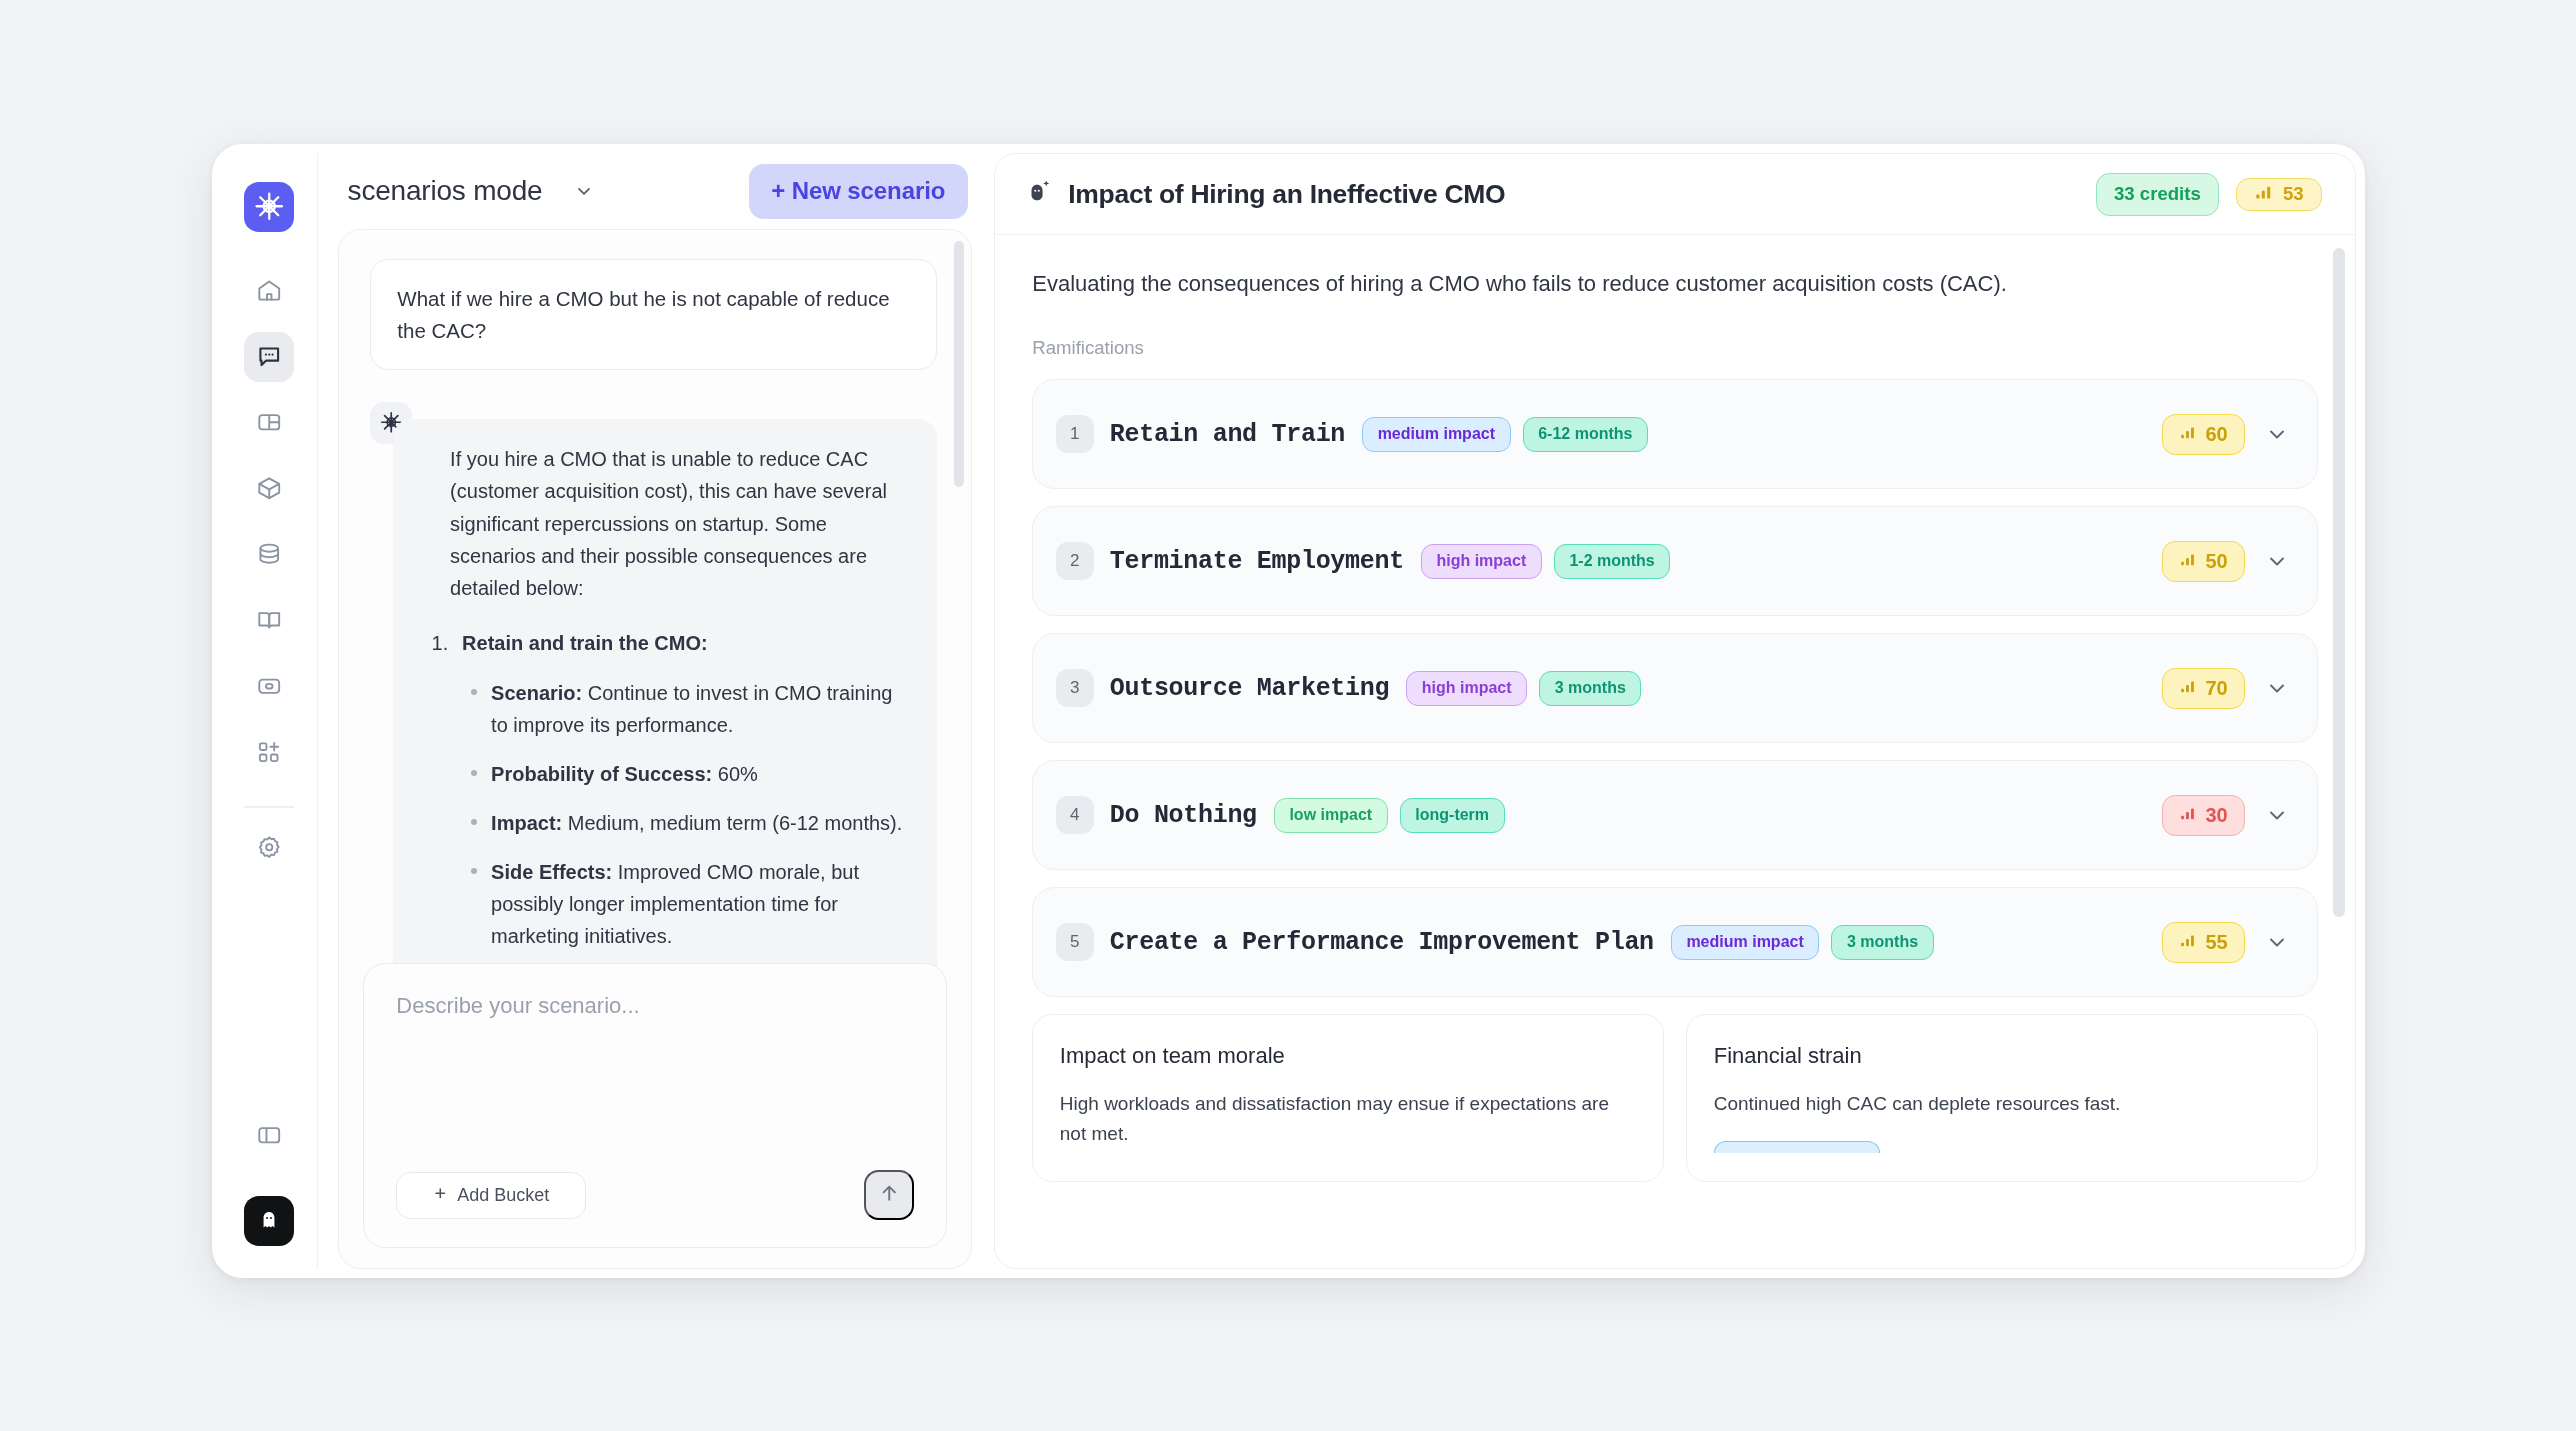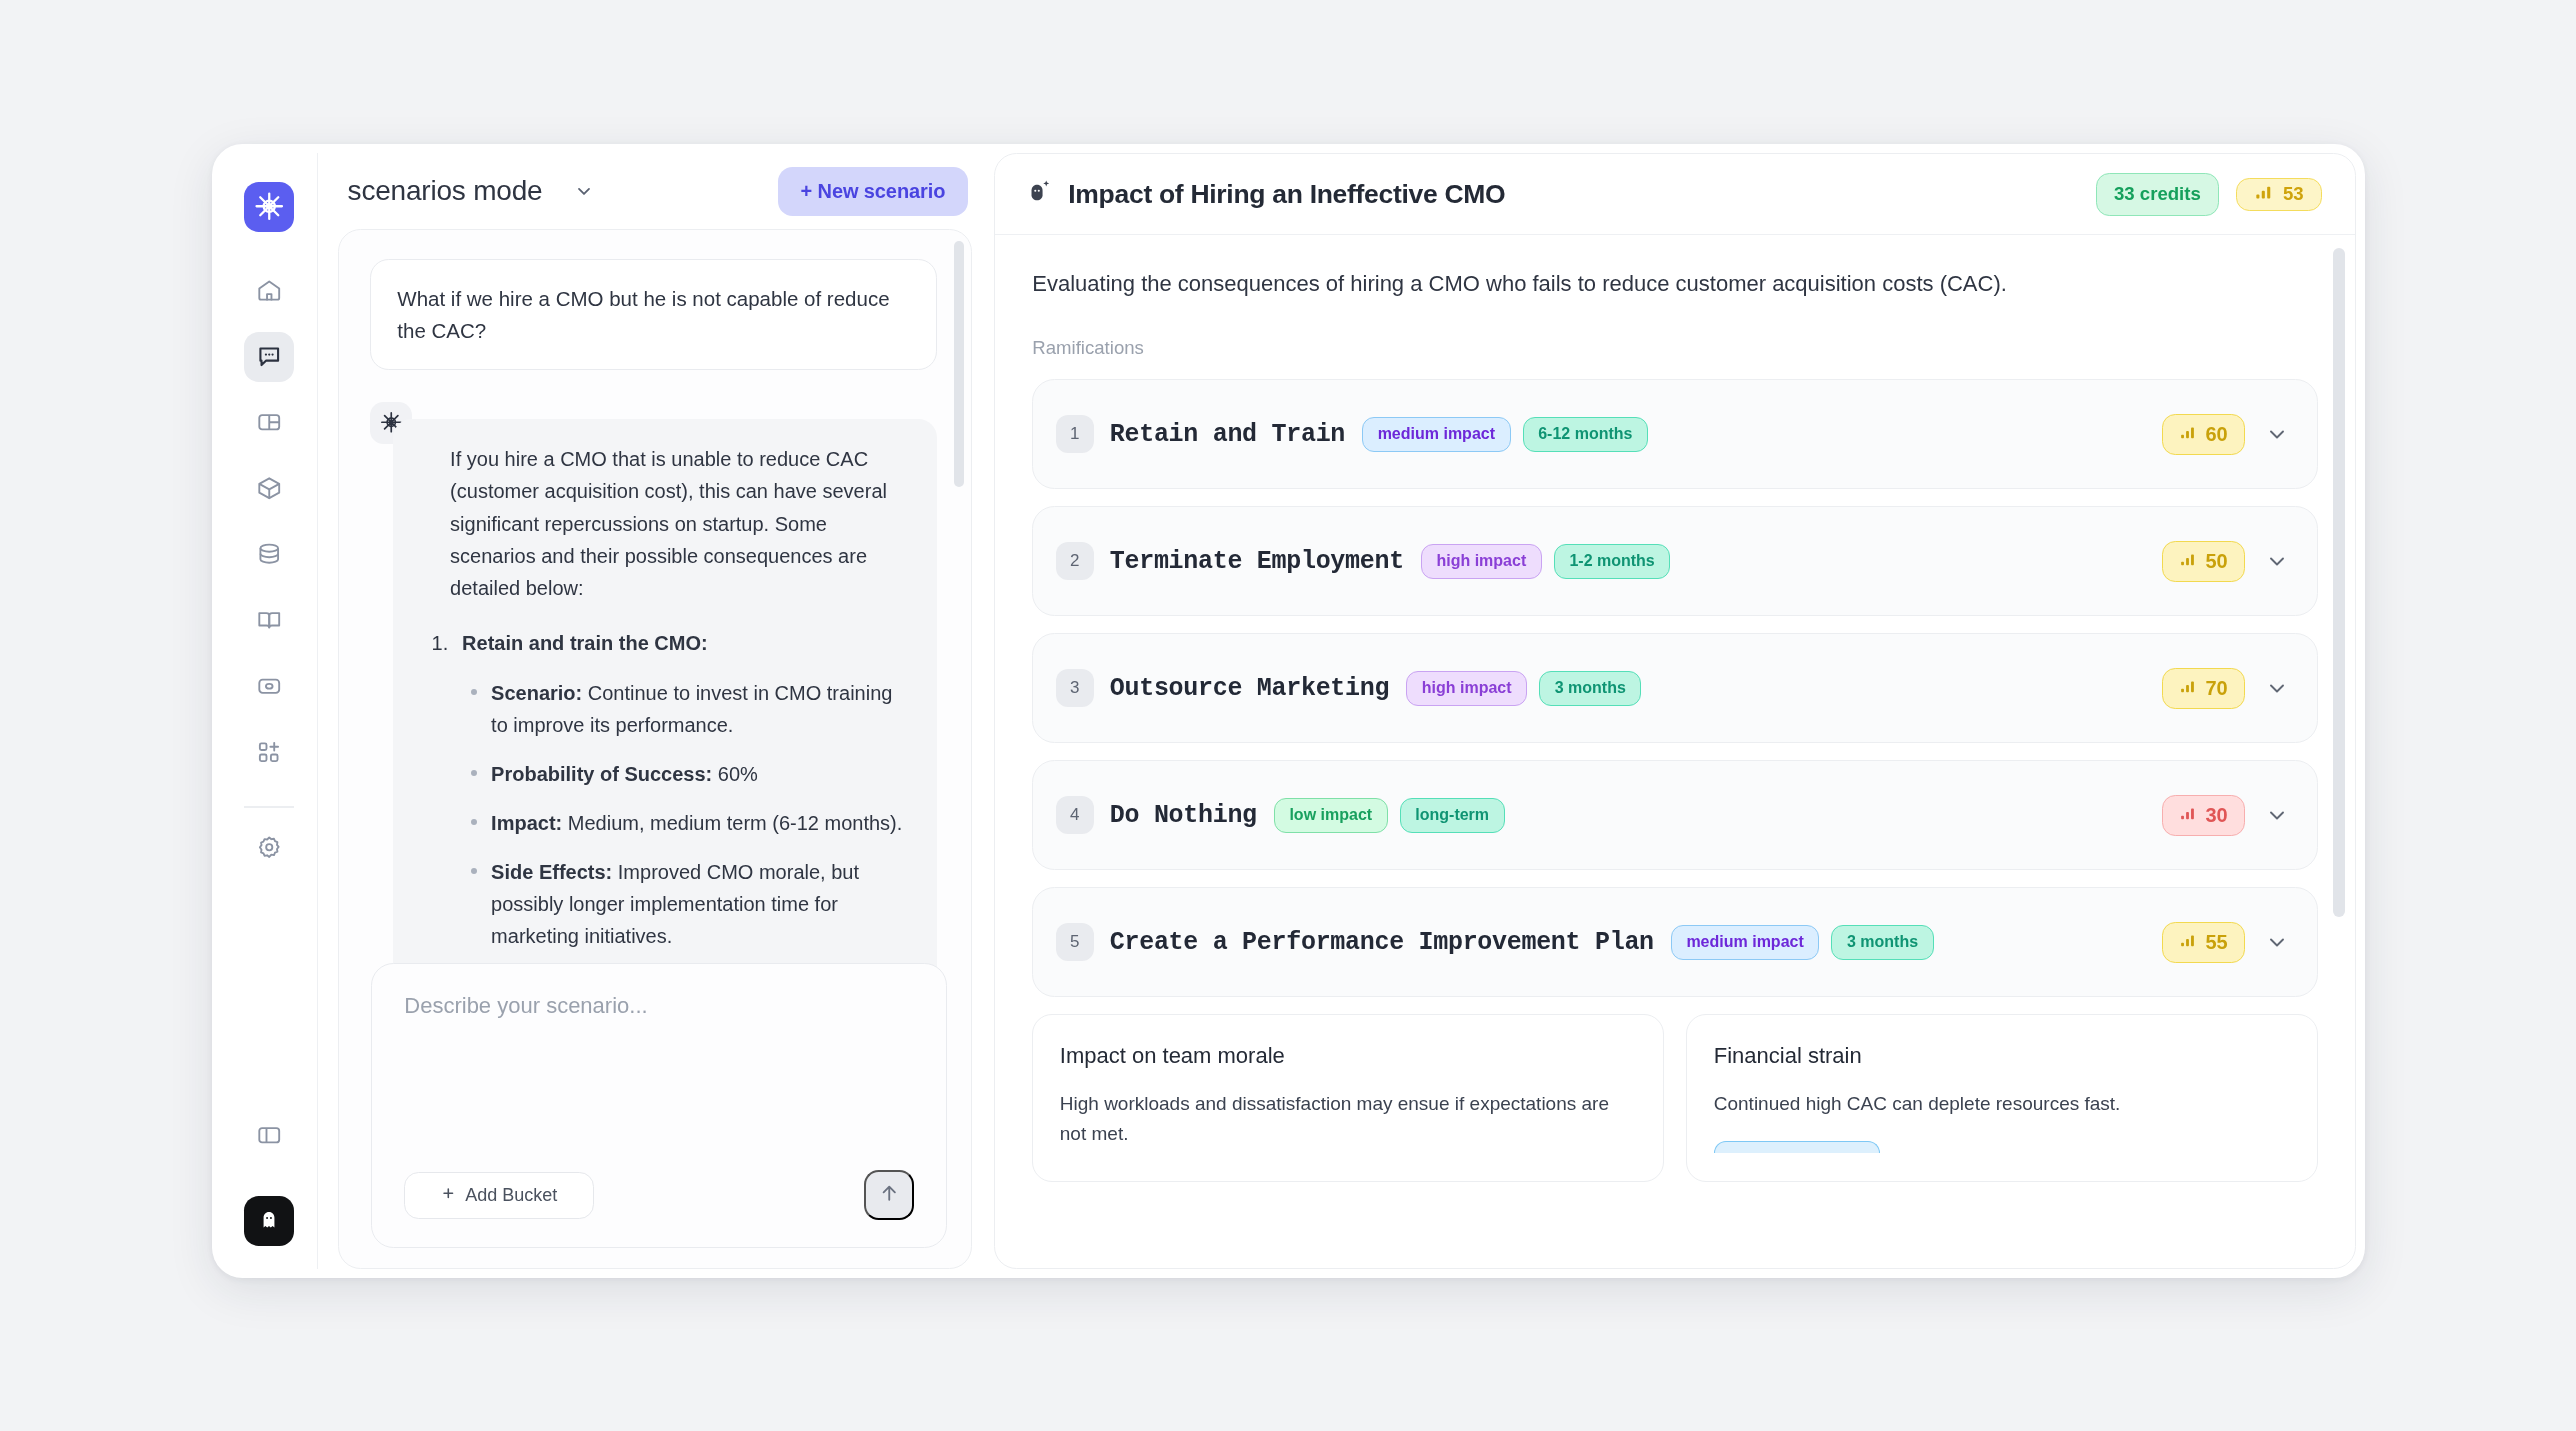--- a/index.html
+++ b/index.html
@@ -88,21 +88,21 @@
   }
   .mode-label {
     display: flex; align-items: center; gap: 32px;
     font-size: 28px; font-weight: 400; color: #2f3542;
     letter-spacing: -0.2px;
   }
   .chev-sm { color: #5a6272; display:flex; }
   .new-scenario {
     background: #d3d6fb;
     color: #4a44e0;
-    font-size: 20px;
+    font-size: 24px;
     font-weight: 700;
     border-radius: 14.6px;
     padding: 13.3px 22.5px;
     border: none;
     letter-spacing: -0.1px;
   }
 
   .chat-card {
     flex: 1 1 auto;
     background: #fdfdfe;
@@ -175,21 +175,21 @@
     position: absolute;
     right: 6.6px; top: 10.6px;
     width: 10.6px; height: 246px;
     border-radius: 5.3px;
     background: #e1e4e9;
   }
 
   
   .composer {
     position: absolute;
-    left: 32px; right: 24px; bottom: 20px;
+    left: 24px; right: 24px; bottom: 20px;
     height: 285px;
     background: #fdfdfe;
     border: 1.3px solid #e9ebef;
     border-radius: 22.5px;
     padding: 29px 32px 26.5px 32px;
     display: flex;
     flex-direction: column;
   }
   .composer-placeholder {
     font-size: 22px; color: #9aa1ad; flex: 1 1 auto;

